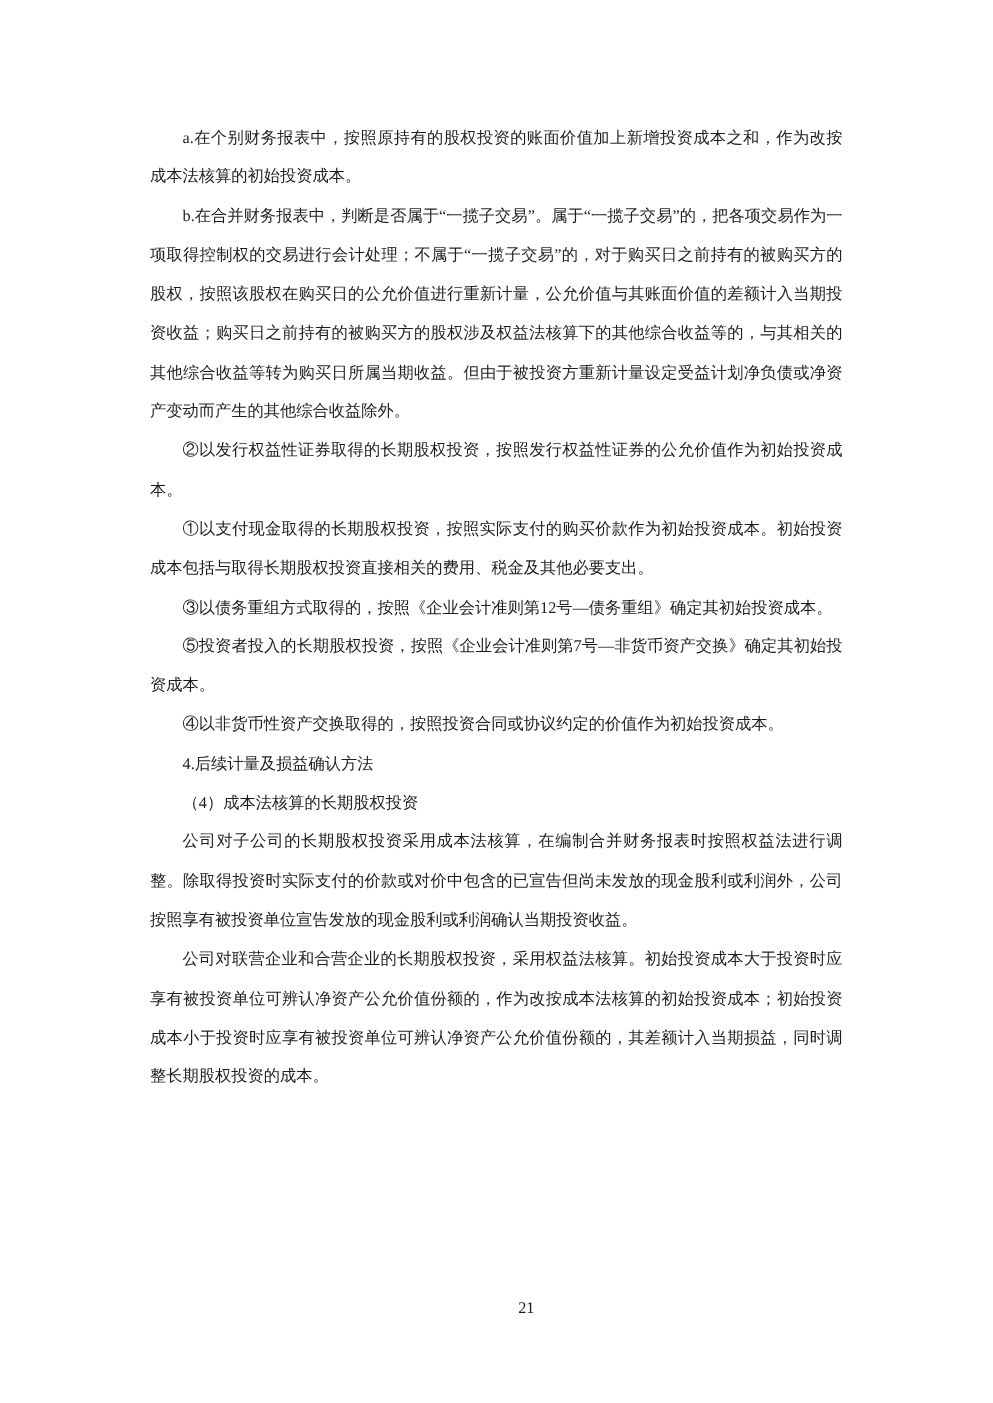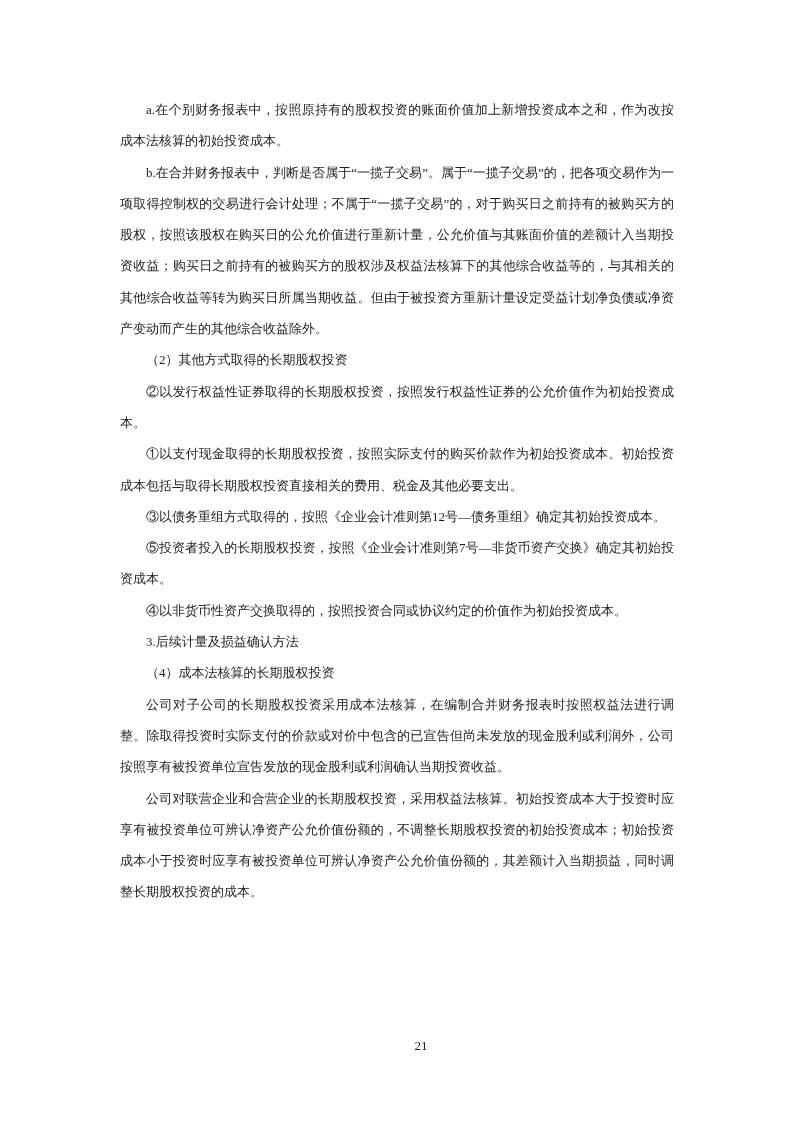--- a/index.html
+++ b/index.html
@@ -38,25 +38,24 @@
     color: #1d1d1d;
   }
 </style>
 </head>
 <body>
 
 <div class="page">
   <div class="content">
     <p>a.在个别财务报表中，按照原持有的股权投资的账面价值加上新增投资成本之和，作为改按成本法核算的初始投资成本。</p>
     <p>b.在合并财务报表中，判断是否属于“一揽子交易”。属于“一揽子交易”的，把各项交易作为一项取得控制权的交易进行会计处理；不属于“一揽子交易”的，对于购买日之前持有的被购买方的股权，按照该股权在购买日的公允价值进行重新计量，公允价值与其账面价值的差额计入当期投资收益；购买日之前持有的被购买方的股权涉及权益法核算下的其他综合收益等的，与其相关的其他综合收益等转为购买日所属当期收益。但由于被投资方重新计量设定受益计划净负债或净资产变动而产生的其他综合收益除外。</p>
-    <p>（2）其他方式取得的长期股权投资</p>
     <p>②以发行权益性证券取得的长期股权投资，按照发行权益性证券的公允价值作为初始投资成本。</p>
     <p>①以支付现金取得的长期股权投资，按照实际支付的购买价款作为初始投资成本。初始投资成本包括与取得长期股权投资直接相关的费用、税金及其他必要支出。</p>
     <p>③以债务重组方式取得的，按照《企业会计准则第12号—债务重组》确定其初始投资成本。</p>
     <p>⑤投资者投入的长期股权投资，按照《企业会计准则第7号—非货币资产交换》确定其初始投资成本。</p>
     <p>④以非货币性资产交换取得的，按照投资合同或协议约定的价值作为初始投资成本。</p>
-    <p>3.后续计量及损益确认方法</p>
+    <p>4.后续计量及损益确认方法</p>
     <p>（4）成本法核算的长期股权投资</p>
     <p>公司对子公司的长期股权投资采用成本法核算，在编制合并财务报表时按照权益法进行调整。除取得投资时实际支付的价款或对价中包含的已宣告但尚未发放的现金股利或利润外，公司按照享有被投资单位宣告发放的现金股利或利润确认当期投资收益。</p>
-    <p>公司对联营企业和合营企业的长期股权投资，采用权益法核算。初始投资成本大于投资时应享有被投资单位可辨认净资产公允价值份额的，不调整长期股权投资的初始投资成本；初始投资成本小于投资时应享有被投资单位可辨认净资产公允价值份额的，其差额计入当期损益，同时调整长期股权投资的成本。</p>
+    <p>公司对联营企业和合营企业的长期股权投资，采用权益法核算。初始投资成本大于投资时应享有被投资单位可辨认净资产公允价值份额的，作为改按成本法核算的初始投资成本；初始投资成本小于投资时应享有被投资单位可辨认净资产公允价值份额的，其差额计入当期损益，同时调整长期股权投资的成本。</p>
   </div>
   <div class="footer">21</div>
 </div>
 
 </body></html>

